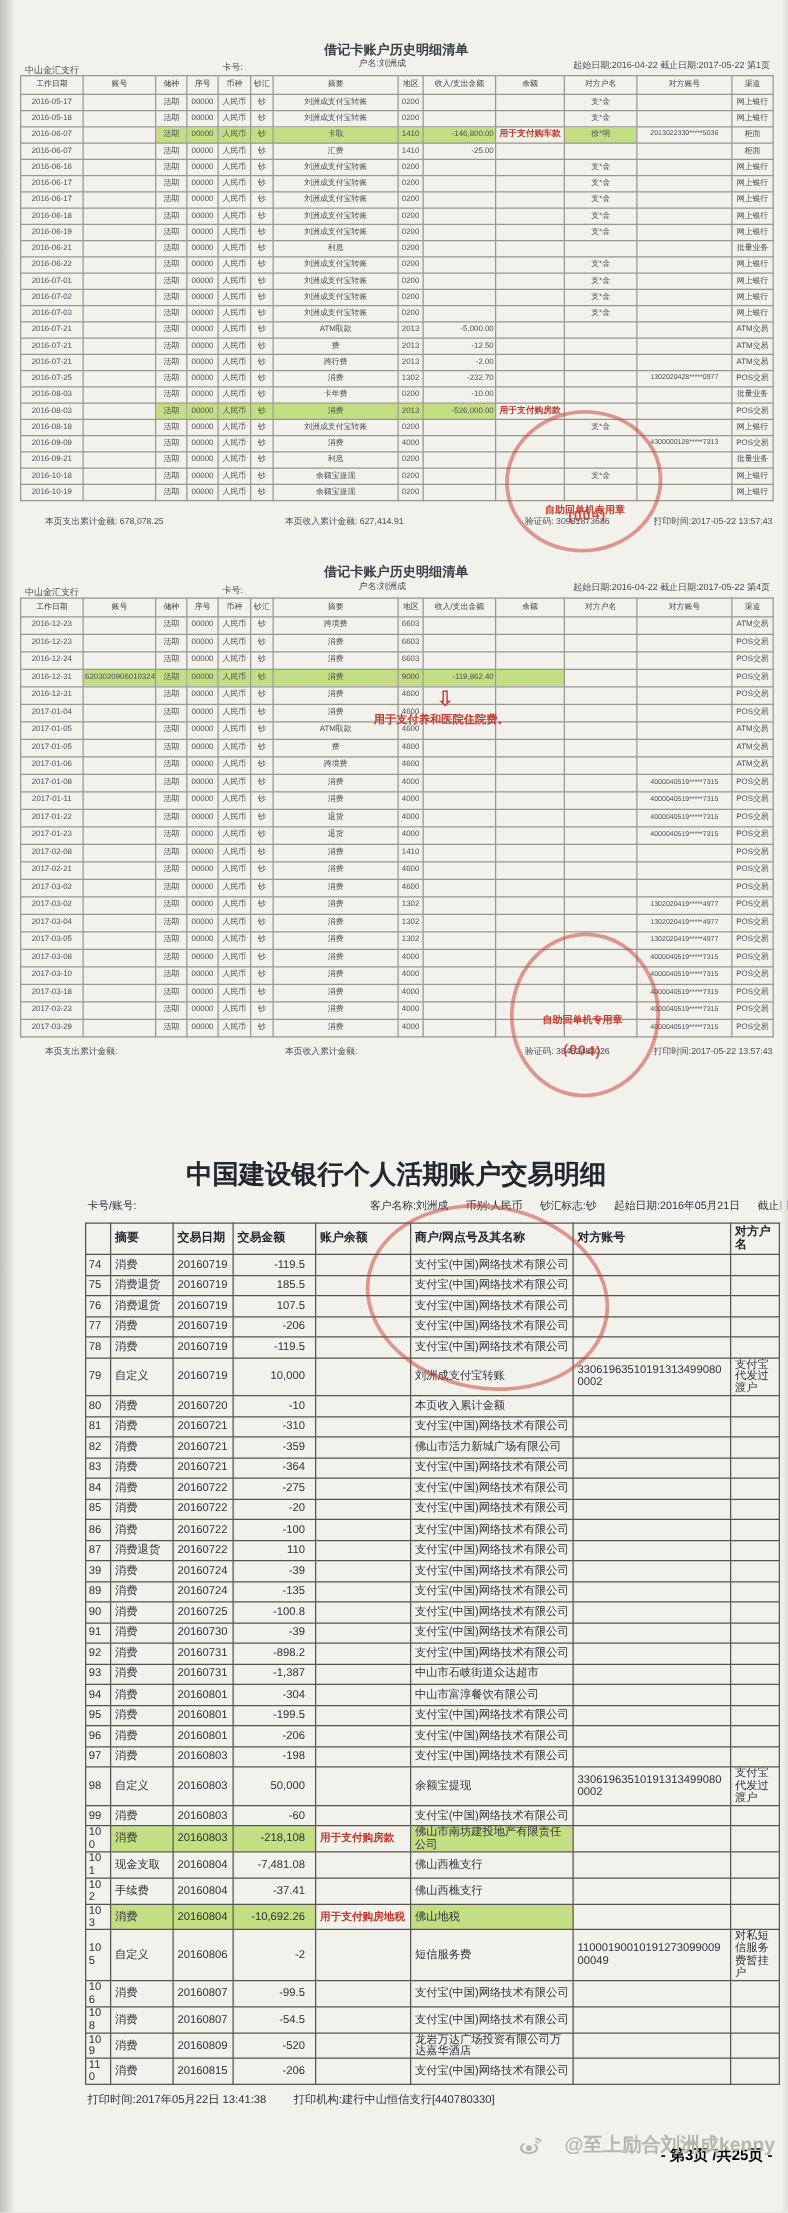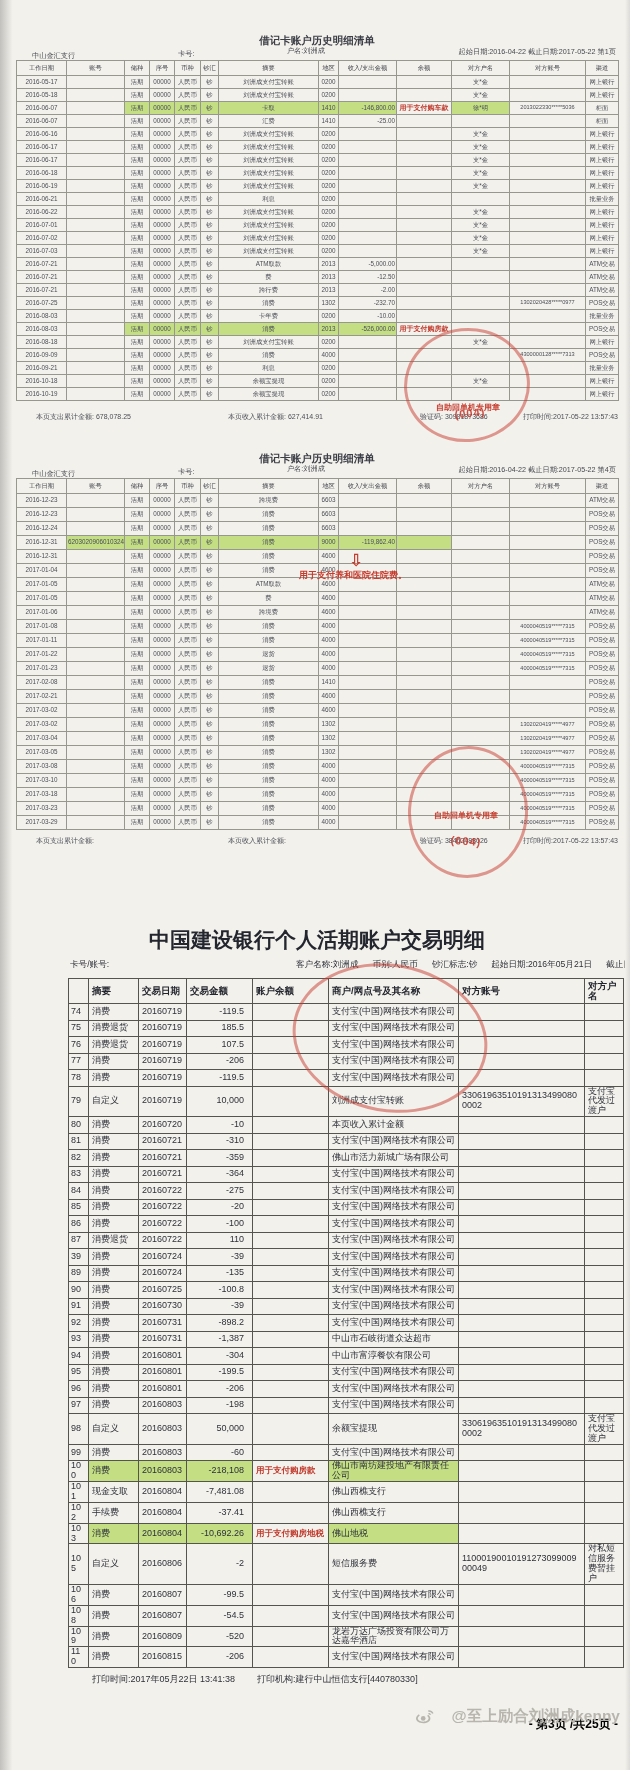--- a/index.html
+++ b/index.html
@@ -15,21 +15,21 @@
   #paper::after{content:"";position:absolute;right:0;top:0;bottom:0;width:5px;
     background:linear-gradient(270deg,#dddbd7,#f3f1ec);}
 
   .doc{position:absolute;color:#474a52;}
   #doc1{top:34px;left:16px;width:602px;}
   #doc2{top:452px;left:16px;width:602px;}
   #doc3{top:930px;left:16px;width:602px;color:#2e313a;}
 
   .doc-title{text-align:center;font-weight:bold;font-size:10.5px;color:#3b3e46;height:12px;line-height:12px;}
   .hdrline{position:relative;height:14px;font-size:7.2px;}
-  .hdrline .branch{position:absolute;left:16px;top:5px;}
+  .hdrline .branch{position:absolute;left:4px;top:5px;}
   .hdrline .cardno{position:absolute;left:162px;top:3px;}
   .hdrline .acctname{position:absolute;left:45%;top:0;}
   .hdrline .range{position:absolute;right:2px;top:1px;}
 
   table.bank{border-collapse:collapse;table-layout:fixed;width:602px;font-size:6.3px;color:#4b4e57;}
   .bank th,.bank td{border:1px solid #97968f;padding:0 1px;text-align:center;
     overflow:hidden;white-space:nowrap;font-weight:normal;line-height:1.05;height:12px;}
   .bank th{height:14px;color:#40434b;}
   .bank td:nth-child(9){text-align:right;}
   .bank td:nth-child(12){font-size:5.6px;}
@@ -48,21 +48,21 @@
   .infoline{position:relative;height:16px;font-size:8.6px;margin-top:6px;color:#2e313a;}
   .infoline .lab1{position:absolute;left:54px;top:3px;}
   .infoline .labs{position:absolute;left:280px;top:3px;display:flex;gap:14px;white-space:nowrap;}
   table.ccb{border-collapse:collapse;table-layout:fixed;width:555px;margin-left:52px;margin-top:6px;
     font-size:9px;color:#2e313a;}
   .ccb th,.ccb td{border:1px solid #55544f;padding:0 3px;text-align:left;vertical-align:middle;
     line-height:1.1;height:15.5px;overflow:hidden;word-break:break-all;}
   .ccb th{font-weight:bold;height:24px;font-size:9.5px;color:#23262e;}
   .ccb td:nth-child(1){text-align:left;padding-left:2px;}
   .ccb td:nth-child(4){text-align:right;padding-right:8px;}
-  .printline{margin-left:76px;margin-top:5px;font-size:9px;display:flex;gap:22px;color:#2e313a;}
+  .printline{margin-left:54px;margin-top:5px;font-size:9px;display:flex;gap:22px;color:#2e313a;}
   .pageline{text-align:right;font-size:12px;font-weight:bold;margin-top:30px;color:#000000;}
 
   
   #overlay{position:absolute;inset:0;pointer-events:none;}
   .ann{position:absolute;color:#c73a2c;font-weight:bold;white-space:nowrap;}
   .ann.arrow{font-weight:bold;}
   .stamp{position:absolute;border:3px solid rgba(200,60,48,0.50);border-radius:50%;}
   .stamp span{position:absolute;left:50%;transform:translateX(-50%);
     color:rgba(195,50,40,0.85);font-size:11px;letter-spacing:1px;font-weight:bold;white-space:nowrap;}
 

